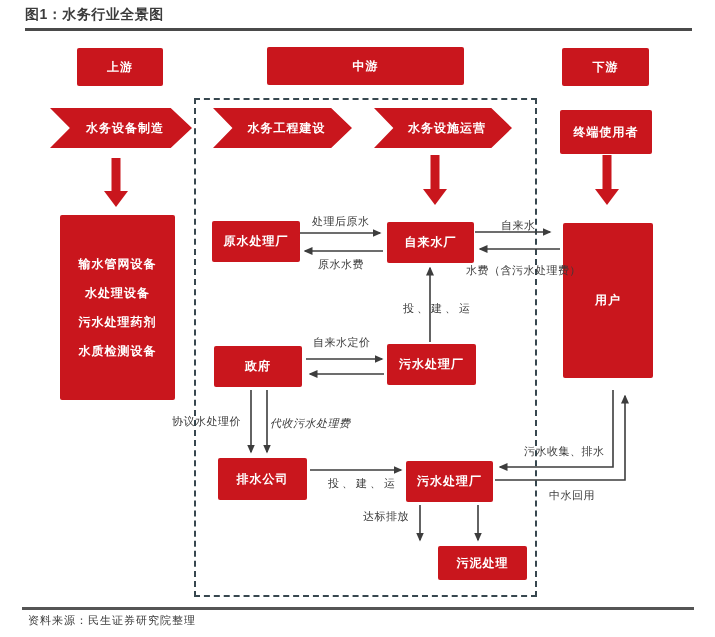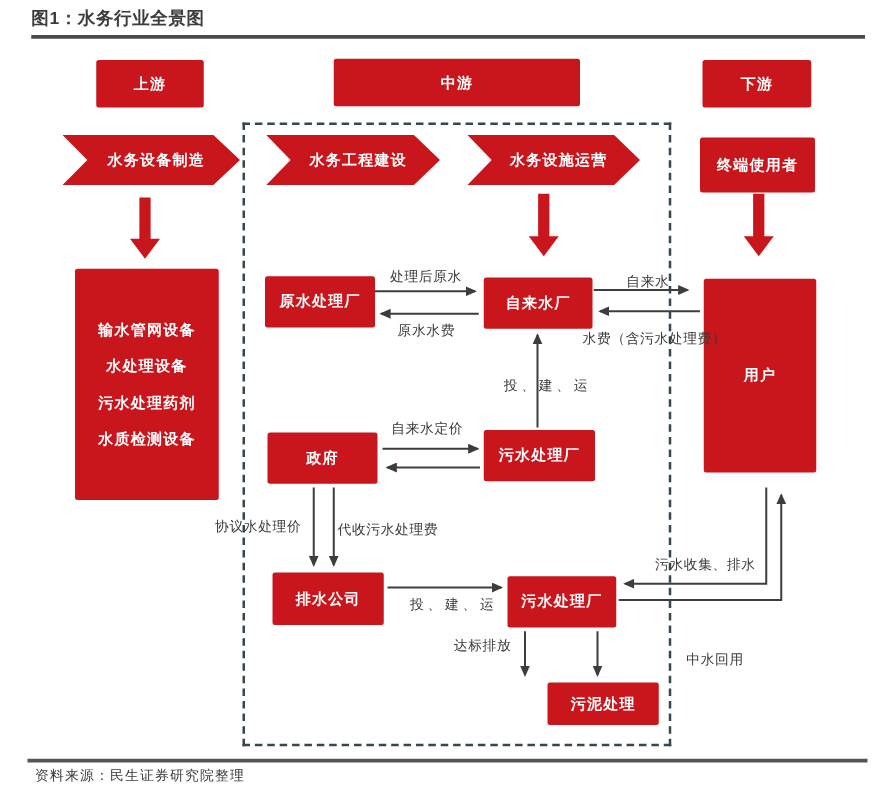--- a/index.html
+++ b/index.html
@@ -96,22 +96,22 @@
     <polyline points="495,480 625,480 625,396" fill="none" stroke="#3d3d3d" stroke-width="1.6" marker-end="url(#ah)"></polyline>
   </svg>
 
   <div class="lbl" style="left:312px;top:214px;">处理后原水</div>
   <div class="lbl" style="left:318px;top:257px;text-align:center;">原水水费</div>
   <div class="lbl" style="left:501px;top:218px;">自来水</div>
   <div class="lbl" style="left:466px;top:263px;">水费（含污水处理费）</div>
   <div class="lbl" style="left:403px;top:301px;letter-spacing:3px;">投、建、运</div>
   <div class="lbl" style="left:313px;top:335px;">自来水定价</div>
   <div class="lbl" style="left:172px;top:414px;">协议水处理价</div>
-  <div class="lbl" style="left:270px;top:416px;">代收污水处理费</div>
+  <div class="lbl" style="left:270px;top:416px;font-style:italic;">代收污水处理费</div>
   <div class="lbl" style="left:328px;top:476px;letter-spacing:3px;">投、建、运</div>
   <div class="lbl" style="left:363px;top:509px;">达标排放</div>
   <div class="lbl" style="left:524px;top:444px;">污水收集、排水</div>
-  <div class="lbl" style="left:549px;top:488px;margin-top:32px;">中水回用</div>
+  <div class="lbl" style="left:549px;top:488px;">中水回用</div>
 
   <div class="rule" style="left:22px;top:607px;width:672px;height:3px;background:#555555;"></div>
   <div class="source">资料来源：民生证券研究院整理</div>
 
 </div>
 
 </body></html>

